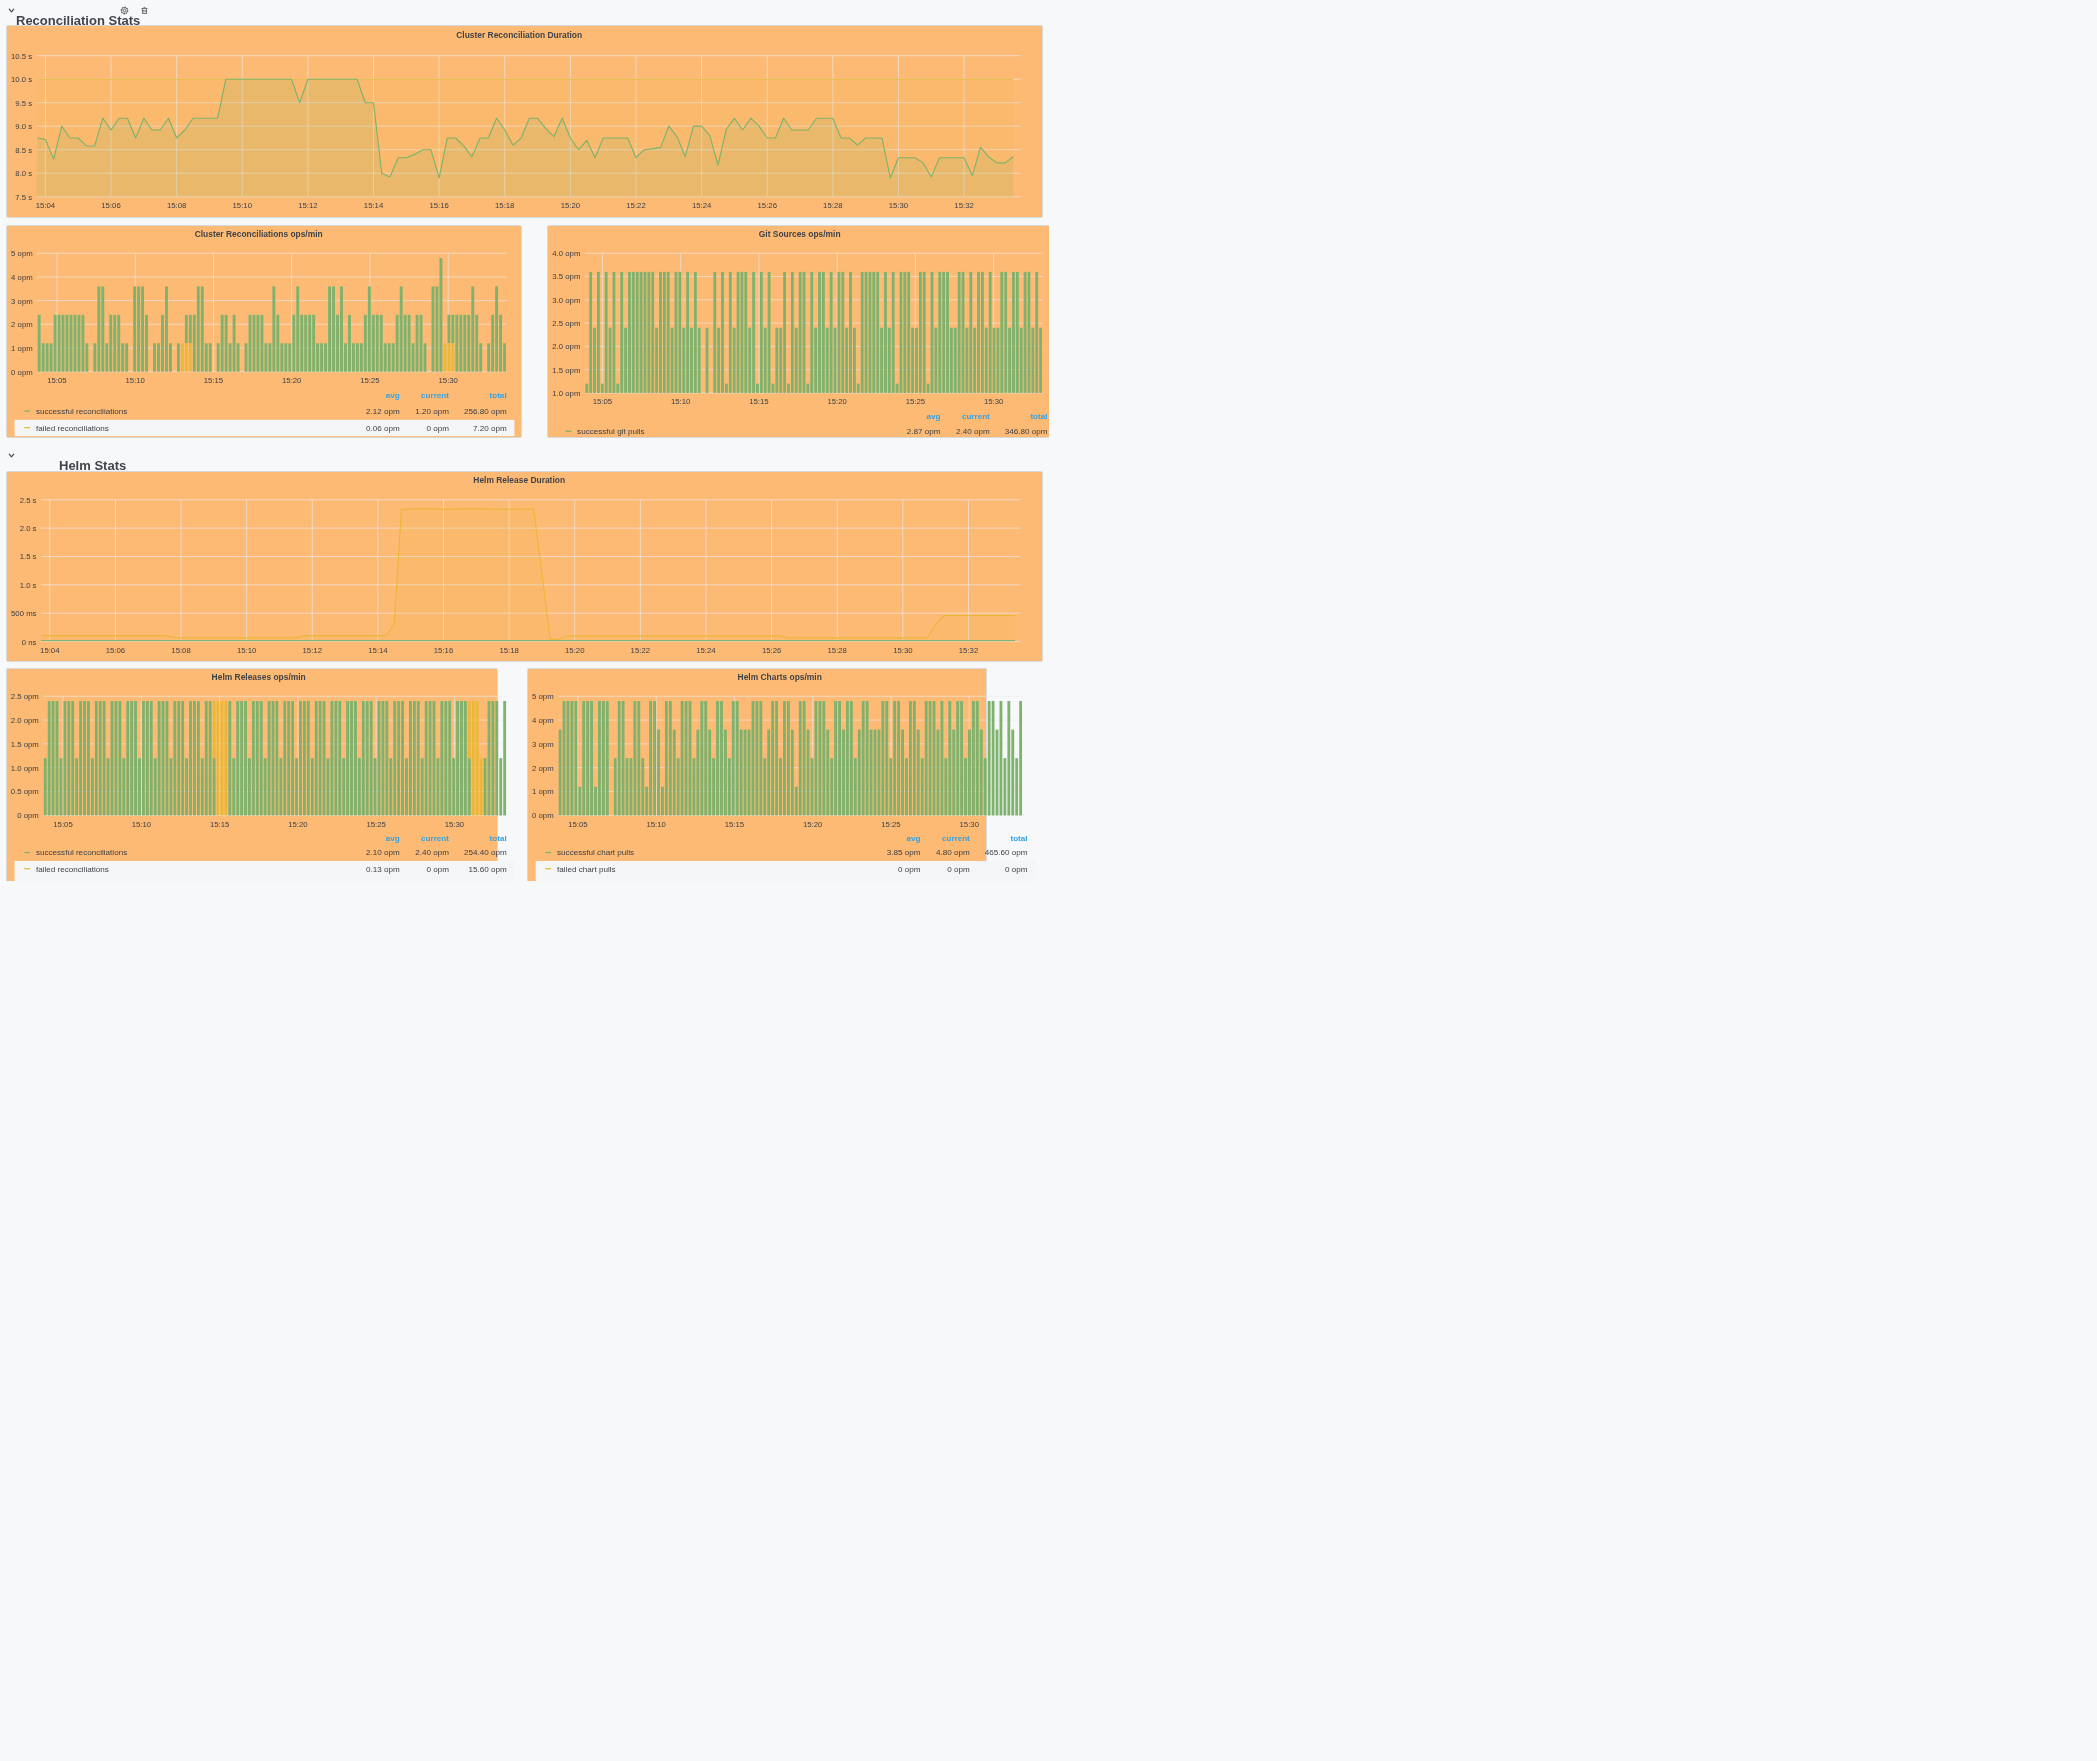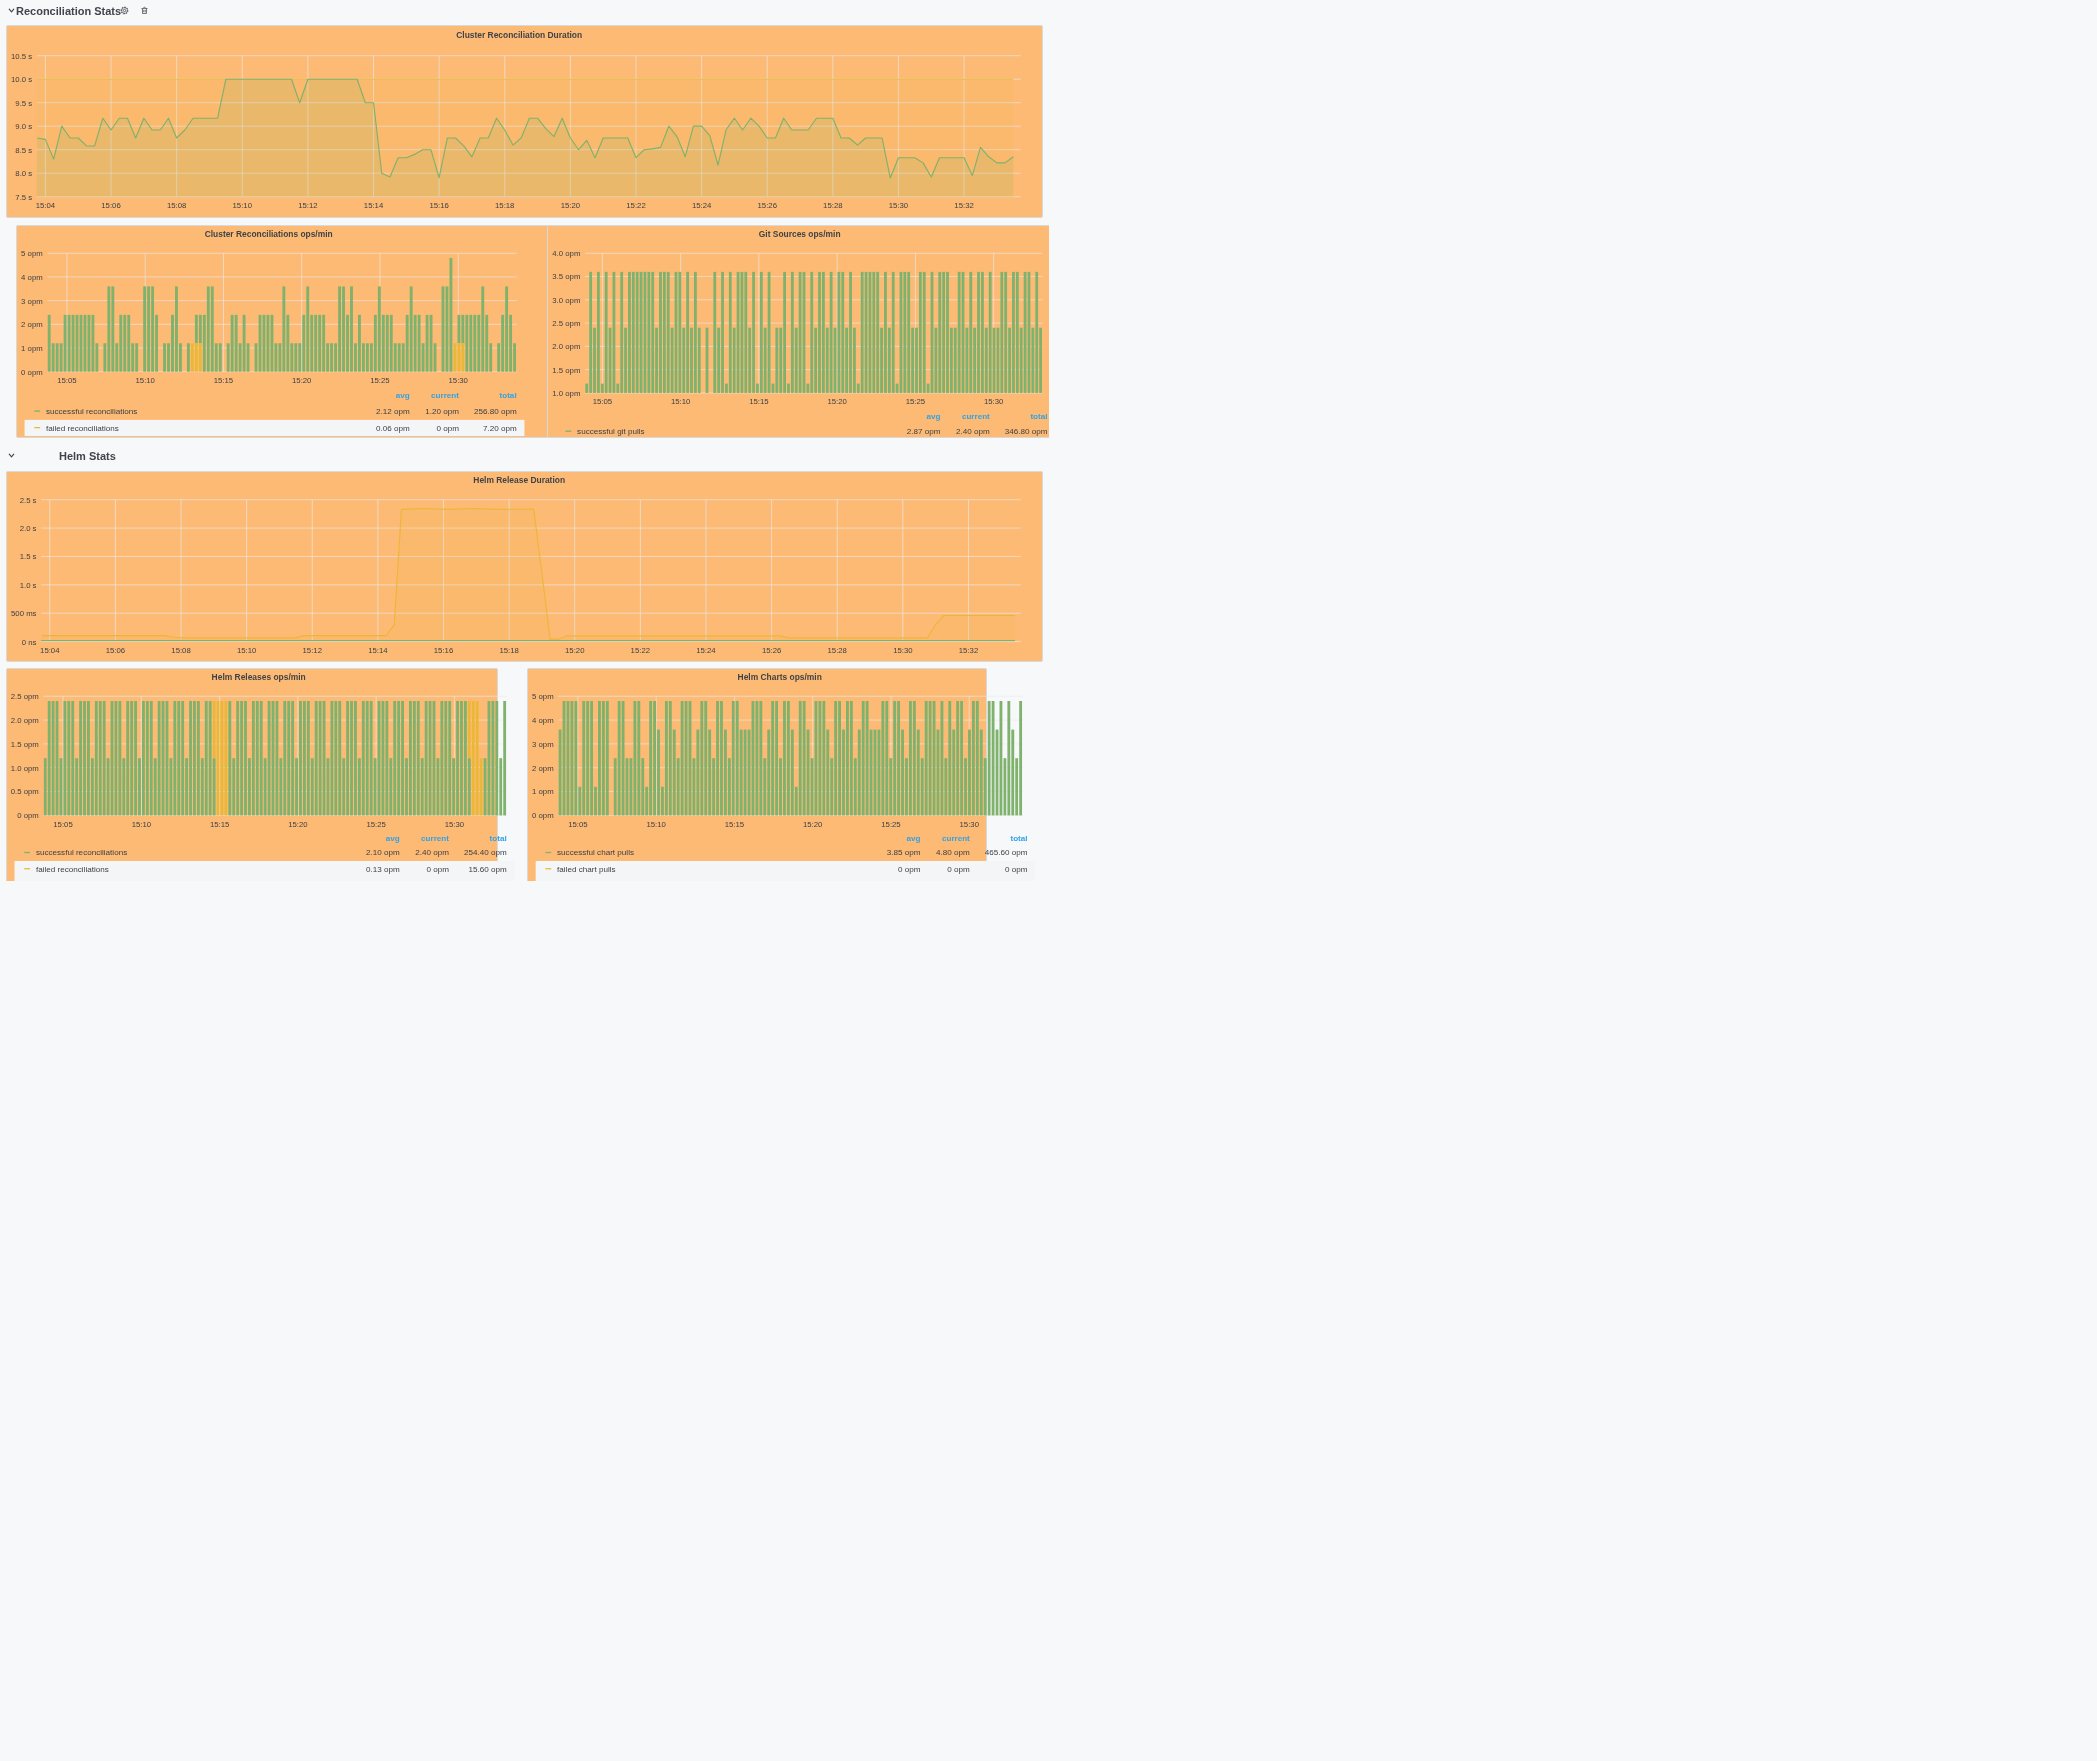--- a/index.html
+++ b/index.html
@@ -1,16 +1,16 @@
 <!DOCTYPE html>
 <html style="font-size:10.4px"><head><meta charset="utf-8"><style>
 html,body{margin:0;padding:0;background:#f7f8fa;font-family:"Liberation Sans",sans-serif;}
 .panel{position:absolute;background:#fdba74;border:0.6px solid #d8d9da;border-radius:1.9px;box-sizing:border-box;}
 svg{position:absolute;left:0;top:0;overflow:visible;}
-.hdr{position:absolute;font-size:11px;font-weight:bold;color:#41454b;}
+.hdr{position:absolute;font-size:13px;font-weight:bold;color:#41454b;margin-top:8px;}
 </style></head><body style="width:1049px;height:881px;position:relative;overflow:hidden;">
 
 <div style="position:absolute;left:0;top:0;width:1049px;height:25px;">
     <svg style="left:7.1px;top:6.2px;" width="9" height="9" viewBox="0 0 14 14">
       <polyline points="3.5,5 7,9 10.5,5" fill="none" stroke="#41454b" stroke-width="1.8" stroke-linecap="round" stroke-linejoin="round"></polyline>
     </svg>
     <div class="hdr" style="left:16px;top:5.2px;">Reconciliation Stats</div>
     <svg style="left:120px;top:6.2px;" width="9" height="9" viewBox="0 0 16 16">
       <path fill="none" stroke="#4e5257" stroke-width="1.5" stroke-linejoin="round" d="M 8.22 1.70 L 10.15 2.08 L 9.97 3.96 L 10.95 4.60 L 12.61 3.70 L 13.71 5.34 L 12.25 6.53 L 12.49 7.69 L 14.30 8.22 L 13.92 10.15 L 12.04 9.97 L 11.40 10.95 L 12.30 12.61 L 10.66 13.71 L 9.47 12.25 L 8.31 12.49 L 7.78 14.30 L 5.85 13.92 L 6.03 12.04 L 5.05 11.40 L 3.39 12.30 L 2.29 10.66 L 3.75 9.47 L 3.51 8.31 L 1.70 7.78 L 2.08 5.85 L 3.96 6.03 L 4.60 5.05 L 3.70 3.39 L 5.34 2.29 L 6.53 3.75 L 7.69 3.51 Z"></path>
       <circle cx="8" cy="8" r="2.1" fill="none" stroke="#4e5257" stroke-width="1.5"></circle>
@@ -68,21 +68,21 @@
       <line x1="1374.63" y1="45.5" x2="1374.63" y2="263" stroke="#e9eaeb" stroke-width="1"></line>
       <text x="1374.6" y="280.5" text-anchor="middle" font-size="12px" fill="#3b3f46" font-weight="normal">15:30</text>
       <line x1="1475.82" y1="45.5" x2="1475.82" y2="263" stroke="#e9eaeb" stroke-width="1"></line>
       <text x="1475.8" y="280.5" text-anchor="middle" font-size="12px" fill="#3b3f46" font-weight="normal">15:32</text>
       <rect x="45.75" y="81.75" width="1505.96" height="181.25" fill="#eab839" fill-opacity="0.12"></rect>
       <path d="M 45.8 263.0 L 46.6 172.4 L 59.2 174.5 L 71.9 205.0 L 84.5 154.2 L 97.2 172.4 L 109.8 172.4 L 122.5 184.7 L 135.1 184.7 L 147.8 141.9 L 160.4 160.1 L 173.1 141.9 L 185.7 141.9 L 198.4 172.4 L 211.0 141.9 L 223.7 160.1 L 236.3 160.1 L 249.0 141.9 L 261.6 172.4 L 274.3 160.1 L 286.9 141.9 L 299.6 141.9 L 312.2 141.9 L 324.8 141.9 L 337.5 81.8 L 350.1 81.8 L 362.8 81.8 L 375.4 81.8 L 388.1 81.8 L 400.7 81.8 L 413.4 81.8 L 426.0 81.8 L 438.7 81.8 L 451.3 118.0 L 464.0 81.8 L 476.6 81.8 L 489.3 81.8 L 501.9 81.8 L 514.6 81.8 L 527.2 81.8 L 539.9 81.8 L 552.5 118.0 L 565.2 118.0 L 577.8 226.8 L 590.5 232.6 L 603.1 202.8 L 615.8 202.8 L 628.4 197.7 L 641.0 190.5 L 653.7 190.5 L 666.3 234.0 L 679.0 172.4 L 691.6 172.4 L 704.3 184.7 L 716.9 201.4 L 729.6 172.4 L 742.2 172.4 L 754.9 141.9 L 767.5 160.1 L 780.2 183.3 L 792.8 172.4 L 805.5 141.9 L 818.1 141.9 L 830.8 157.9 L 843.4 170.2 L 856.1 141.9 L 868.7 172.4 L 881.4 190.5 L 894.0 176.0 L 906.7 202.8 L 919.3 172.4 L 932.0 172.4 L 944.6 172.4 L 957.2 172.4 L 969.9 202.8 L 982.5 190.5 L 995.2 189.1 L 1007.8 186.9 L 1020.5 154.2 L 1033.1 170.2 L 1045.8 201.4 L 1058.4 154.2 L 1071.1 154.2 L 1083.7 168.7 L 1096.4 214.4 L 1109.0 159.3 L 1121.7 141.9 L 1134.3 160.1 L 1147.0 141.9 L 1159.6 154.2 L 1172.3 172.4 L 1184.9 172.4 L 1197.6 141.9 L 1210.2 160.1 L 1222.9 160.1 L 1235.5 160.1 L 1248.2 141.9 L 1260.8 141.9 L 1273.4 141.9 L 1286.1 172.4 L 1298.7 172.4 L 1311.4 183.3 L 1324.0 172.4 L 1336.7 172.4 L 1349.3 172.4 L 1362.0 234.0 L 1374.6 202.8 L 1387.3 202.8 L 1399.9 202.8 L 1412.6 210.8 L 1425.2 232.6 L 1437.9 202.8 L 1450.5 202.8 L 1463.2 202.8 L 1475.8 202.8 L 1488.5 230.4 L 1501.1 186.9 L 1513.8 201.4 L 1526.4 210.8 L 1539.1 210.8 L 1551.7 201.4 L 1551.7 263.0 Z" fill="#7eb26d" fill-opacity="0.12"></path>
       <line x1="45.75" y1="81.75" x2="1551.71" y2="81.75" stroke="#eab839" stroke-width="1.75"></line>
       <path d="M 46.6 172.4 L 59.2 174.5 L 71.9 205.0 L 84.5 154.2 L 97.2 172.4 L 109.8 172.4 L 122.5 184.7 L 135.1 184.7 L 147.8 141.9 L 160.4 160.1 L 173.1 141.9 L 185.7 141.9 L 198.4 172.4 L 211.0 141.9 L 223.7 160.1 L 236.3 160.1 L 249.0 141.9 L 261.6 172.4 L 274.3 160.1 L 286.9 141.9 L 299.6 141.9 L 312.2 141.9 L 324.8 141.9 L 337.5 81.8 L 350.1 81.8 L 362.8 81.8 L 375.4 81.8 L 388.1 81.8 L 400.7 81.8 L 413.4 81.8 L 426.0 81.8 L 438.7 81.8 L 451.3 118.0 L 464.0 81.8 L 476.6 81.8 L 489.3 81.8 L 501.9 81.8 L 514.6 81.8 L 527.2 81.8 L 539.9 81.8 L 552.5 118.0 L 565.2 118.0 L 577.8 226.8 L 590.5 232.6 L 603.1 202.8 L 615.8 202.8 L 628.4 197.7 L 641.0 190.5 L 653.7 190.5 L 666.3 234.0 L 679.0 172.4 L 691.6 172.4 L 704.3 184.7 L 716.9 201.4 L 729.6 172.4 L 742.2 172.4 L 754.9 141.9 L 767.5 160.1 L 780.2 183.3 L 792.8 172.4 L 805.5 141.9 L 818.1 141.9 L 830.8 157.9 L 843.4 170.2 L 856.1 141.9 L 868.7 172.4 L 881.4 190.5 L 894.0 176.0 L 906.7 202.8 L 919.3 172.4 L 932.0 172.4 L 944.6 172.4 L 957.2 172.4 L 969.9 202.8 L 982.5 190.5 L 995.2 189.1 L 1007.8 186.9 L 1020.5 154.2 L 1033.1 170.2 L 1045.8 201.4 L 1058.4 154.2 L 1071.1 154.2 L 1083.7 168.7 L 1096.4 214.4 L 1109.0 159.3 L 1121.7 141.9 L 1134.3 160.1 L 1147.0 141.9 L 1159.6 154.2 L 1172.3 172.4 L 1184.9 172.4 L 1197.6 141.9 L 1210.2 160.1 L 1222.9 160.1 L 1235.5 160.1 L 1248.2 141.9 L 1260.8 141.9 L 1273.4 141.9 L 1286.1 172.4 L 1298.7 172.4 L 1311.4 183.3 L 1324.0 172.4 L 1336.7 172.4 L 1349.3 172.4 L 1362.0 234.0 L 1374.6 202.8 L 1387.3 202.8 L 1399.9 202.8 L 1412.6 210.8 L 1425.2 232.6 L 1437.9 202.8 L 1450.5 202.8 L 1463.2 202.8 L 1475.8 202.8 L 1488.5 230.4 L 1501.1 186.9 L 1513.8 201.4 L 1526.4 210.8 L 1539.1 210.8 L 1551.7 201.4" fill="none" stroke="#7eb26d" stroke-width="1.75" stroke-linejoin="round"></path>
     </svg>
   </div>
-<div class="panel" style="left:16px;top:225px;width:572px;height:213px;">
+<div class="panel" style="left:6px;top:225px;width:516px;height:213px;">
     <svg width="515" height="212" viewBox="0 0 794 327">
       <text x="388.0" y="17.5" text-anchor="middle" font-size="13px" fill="#3f4348" font-weight="bold">Cluster Reconciliations ops/min</text>
       <line x1="46.5" y1="42.00" x2="770.5" y2="42.00" stroke="#e9eaeb" stroke-width="1"></line>
       <text x="39.5" y="46.5" text-anchor="end" font-size="12px" fill="#3b3f46" font-weight="normal">5 opm</text>
       <line x1="46.5" y1="78.55" x2="770.5" y2="78.55" stroke="#e9eaeb" stroke-width="1"></line>
       <text x="39.5" y="83.0" text-anchor="end" font-size="12px" fill="#3b3f46" font-weight="normal">4 opm</text>
       <line x1="46.5" y1="115.10" x2="770.5" y2="115.10" stroke="#e9eaeb" stroke-width="1"></line>
       <text x="39.5" y="119.6" text-anchor="end" font-size="12px" fill="#3b3f46" font-weight="normal">3 opm</text>
       <line x1="46.5" y1="151.65" x2="770.5" y2="151.65" stroke="#e9eaeb" stroke-width="1"></line>
       <text x="39.5" y="156.1" text-anchor="end" font-size="12px" fill="#3b3f46" font-weight="normal">2 opm</text>

